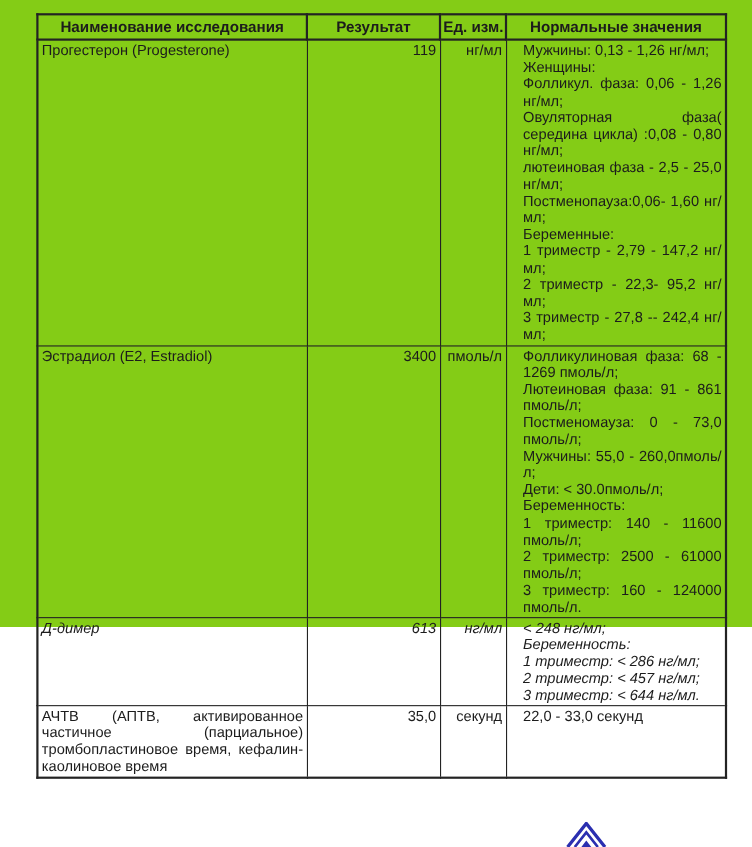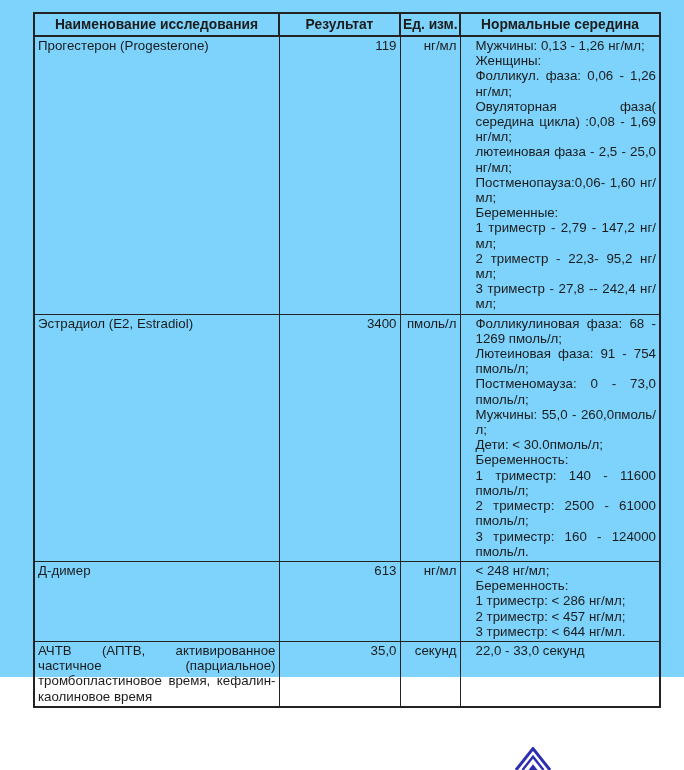--- a/index.html
+++ b/index.html
@@ -9,22 +9,22 @@
     height: 770px;
     background: #ffffff;
     overflow: hidden;
     font-family: "Liberation Sans", sans-serif;
     color: #1c1c1c;
     -webkit-font-smoothing: antialiased;
   }
   .page {
     position: relative;
     width: 684px;
-    height: 677px;
-    background: #7dd3fc;
+    height: 570px;
+    background: #84cc16;
   }
   table.lab {
     position: absolute;
     left: 33px;
     top: 12px;
     width: 626px;
     border-collapse: collapse;
     table-layout: fixed;
     border: 2px solid #232323;
     font-size: 13.3px;
@@ -52,21 +52,21 @@
     overflow: hidden;
   }
   td.name-cell   { text-align: justify; }
   td.result-cell { text-align: right; }
   td.unit-cell   { text-align: right; }
   td.norm-cell   { text-align: left; padding-right: 2px; }
   .norm-line { text-align: justify; padding-left: 12px; }
   
   tbody tr:nth-child(1) td { height: 240px; }
   tbody tr:nth-child(2) td { height: 224px; margin-top: 36px; }
-  tbody tr:nth-child(3) td { height: 72px; }
+  tbody tr:nth-child(3) td { height: 72px; font-style: italic; }
   tbody tr:nth-child(4) td { height: 59px; margin-left: 16px; }
   tbody tr:nth-child(5) td { height: 59px; }
   tbody tr:nth-child(6) td { height: 31px; }
   .logo {
     position: absolute;
     left: 514px;
     top: 747px;
     width: 38px;
     height: 23px;
     overflow: hidden;
@@ -82,48 +82,48 @@
       <col class="c-name">
       <col class="c-result">
       <col class="c-unit">
       <col class="c-norm">
     </colgroup>
     <thead>
       <tr>
         <th>Наименование исследования</th>
         <th>Результат</th>
         <th>Ед. изм.</th>
-        <th>Нормальные середина</th>
+        <th>Нормальные значения</th>
       </tr>
     </thead>
     <tbody id="lab-body">
         <tr>
           <td class="name-cell">Прогестерон (Progesterone)</td>
           <td class="result-cell">119</td>
           <td class="unit-cell">нг/мл</td>
           <td class="norm-cell">
             <div class="norm-line">Мужчины: 0,13 -  1,26 нг/мл;</div>
             <div class="norm-line">Женщины:</div>
             <div class="norm-line">Фолликул. фаза: 0,06 - 1,26 нг/мл;</div>
-            <div class="norm-line">Овуляторная фаза( середина цикла) :0,08 - 1,69 нг/мл;</div>
+            <div class="norm-line">Овуляторная фаза( середина цикла) :0,08 - 0,80 нг/мл;</div>
             <div class="norm-line">лютеиновая фаза - 2,5  - 25,0 нг/мл;</div>
             <div class="norm-line">Постменопауза:0,06- 1,60 нг/мл;</div>
             <div class="norm-line">Беременные:</div>
             <div class="norm-line">1 триместр - 2,79 - 147,2 нг/мл;</div>
             <div class="norm-line">2 триместр - 22,3- 95,2 нг/мл;</div>
             <div class="norm-line">3 триместр - 27,8 -- 242,4 нг/мл;</div>
           </td>
         </tr>
         <tr>
           <td class="name-cell">Эстрадиол (E2, Estradiol)</td>
           <td class="result-cell">3400</td>
           <td class="unit-cell">пмоль/л</td>
           <td class="norm-cell">
             <div class="norm-line">Фолликулиновая фаза: 68 - 1269 пмоль/л;</div>
-            <div class="norm-line">Лютеиновая фаза: 91 - 754 пмоль/л;</div>
+            <div class="norm-line">Лютеиновая фаза: 91 - 861 пмоль/л;</div>
             <div class="norm-line">Постменомауза: 0 - 73,0 пмоль/л;</div>
             <div class="norm-line">Мужчины: 55,0 - 260,0пмоль/л;</div>
             <div class="norm-line">Дети: &lt; 30.0пмоль/л;</div>
             <div class="norm-line">Беременность:</div>
             <div class="norm-line">1 триместр: 140 - 11600 пмоль/л;</div>
             <div class="norm-line">2 триместр: 2500 - 61000 пмоль/л;</div>
             <div class="norm-line">3 триместр: 160 - 124000 пмоль/л.</div>
           </td>
         </tr>
         <tr>

